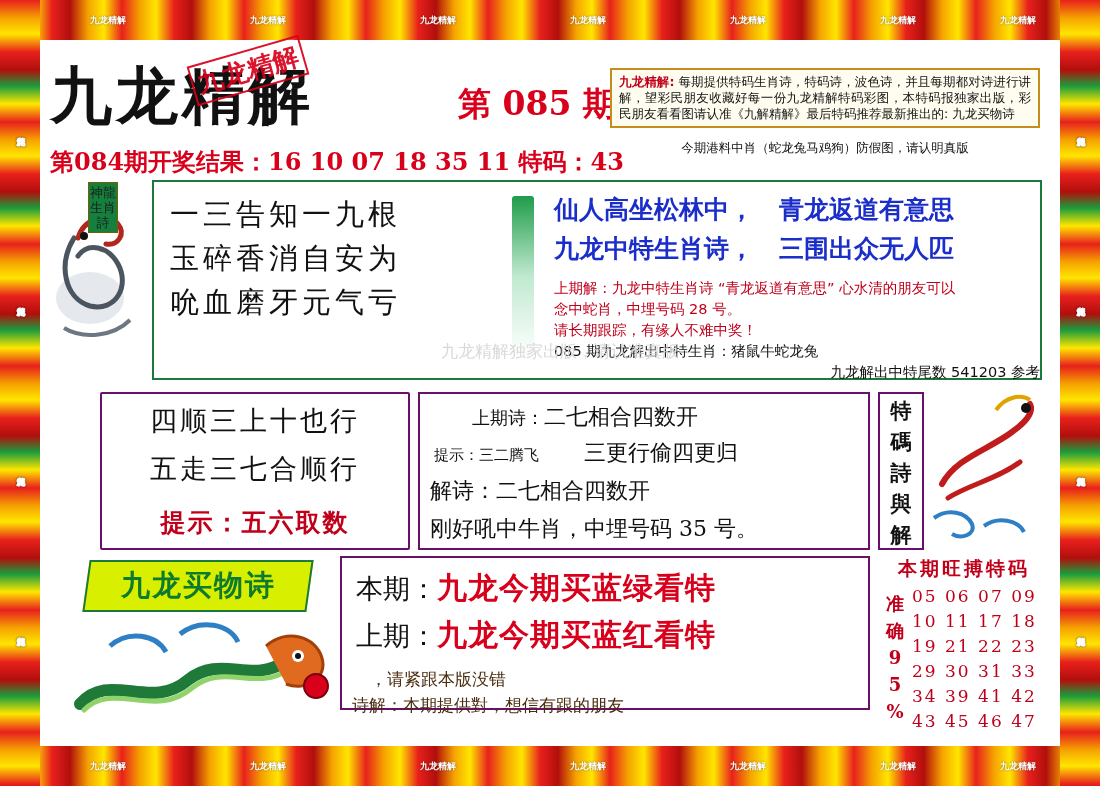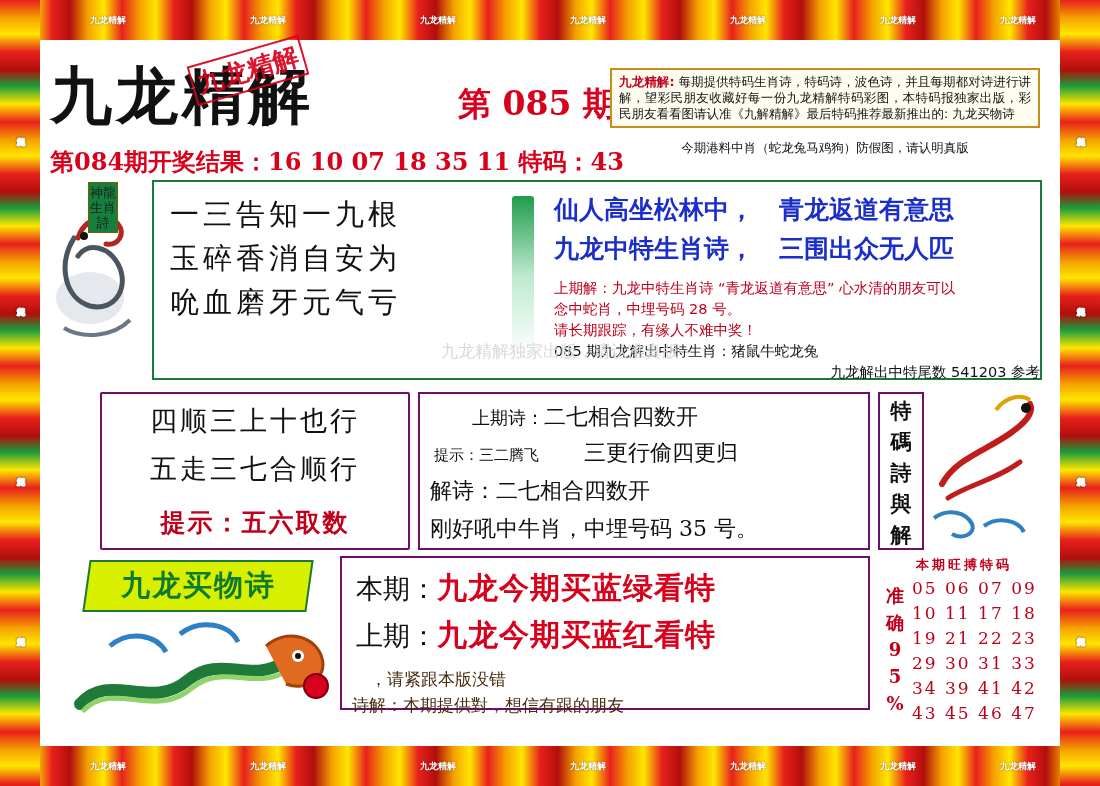--- a/index.html
+++ b/index.html
@@ -200,21 +200,21 @@
     margin-top:10px;color:#4a2c0e;font-size:17px;line-height:26px;
     font-family:"DejaVu Serif","Liberation Serif",serif;
   }
   .hand .ln{display:block;}
   .hand .ln2{margin-left:18px;}
 
   .blockF{
     position:absolute;left:838px;top:516px;width:172px;height:186px;
   }
   .blockF .ttl{
-    text-align:center;color:#c0001b;font-size:13px;font-weight:bold;
+    text-align:center;color:#c0001b;font-size:19px;font-weight:bold;
     font-family:"DejaVu Serif","Liberation Serif",serif;letter-spacing:3px;
     margin-bottom:2px;
   }
   .fgrid{display:flex;}
   .fleft{
     width:34px;color:#c0001b;font-weight:bold;
     font-family:"DejaVu Serif","Liberation Serif",serif;
     font-size:18px;line-height:27px;text-align:center;padding-top:6px;
   }
   .fnums{flex:1;}

